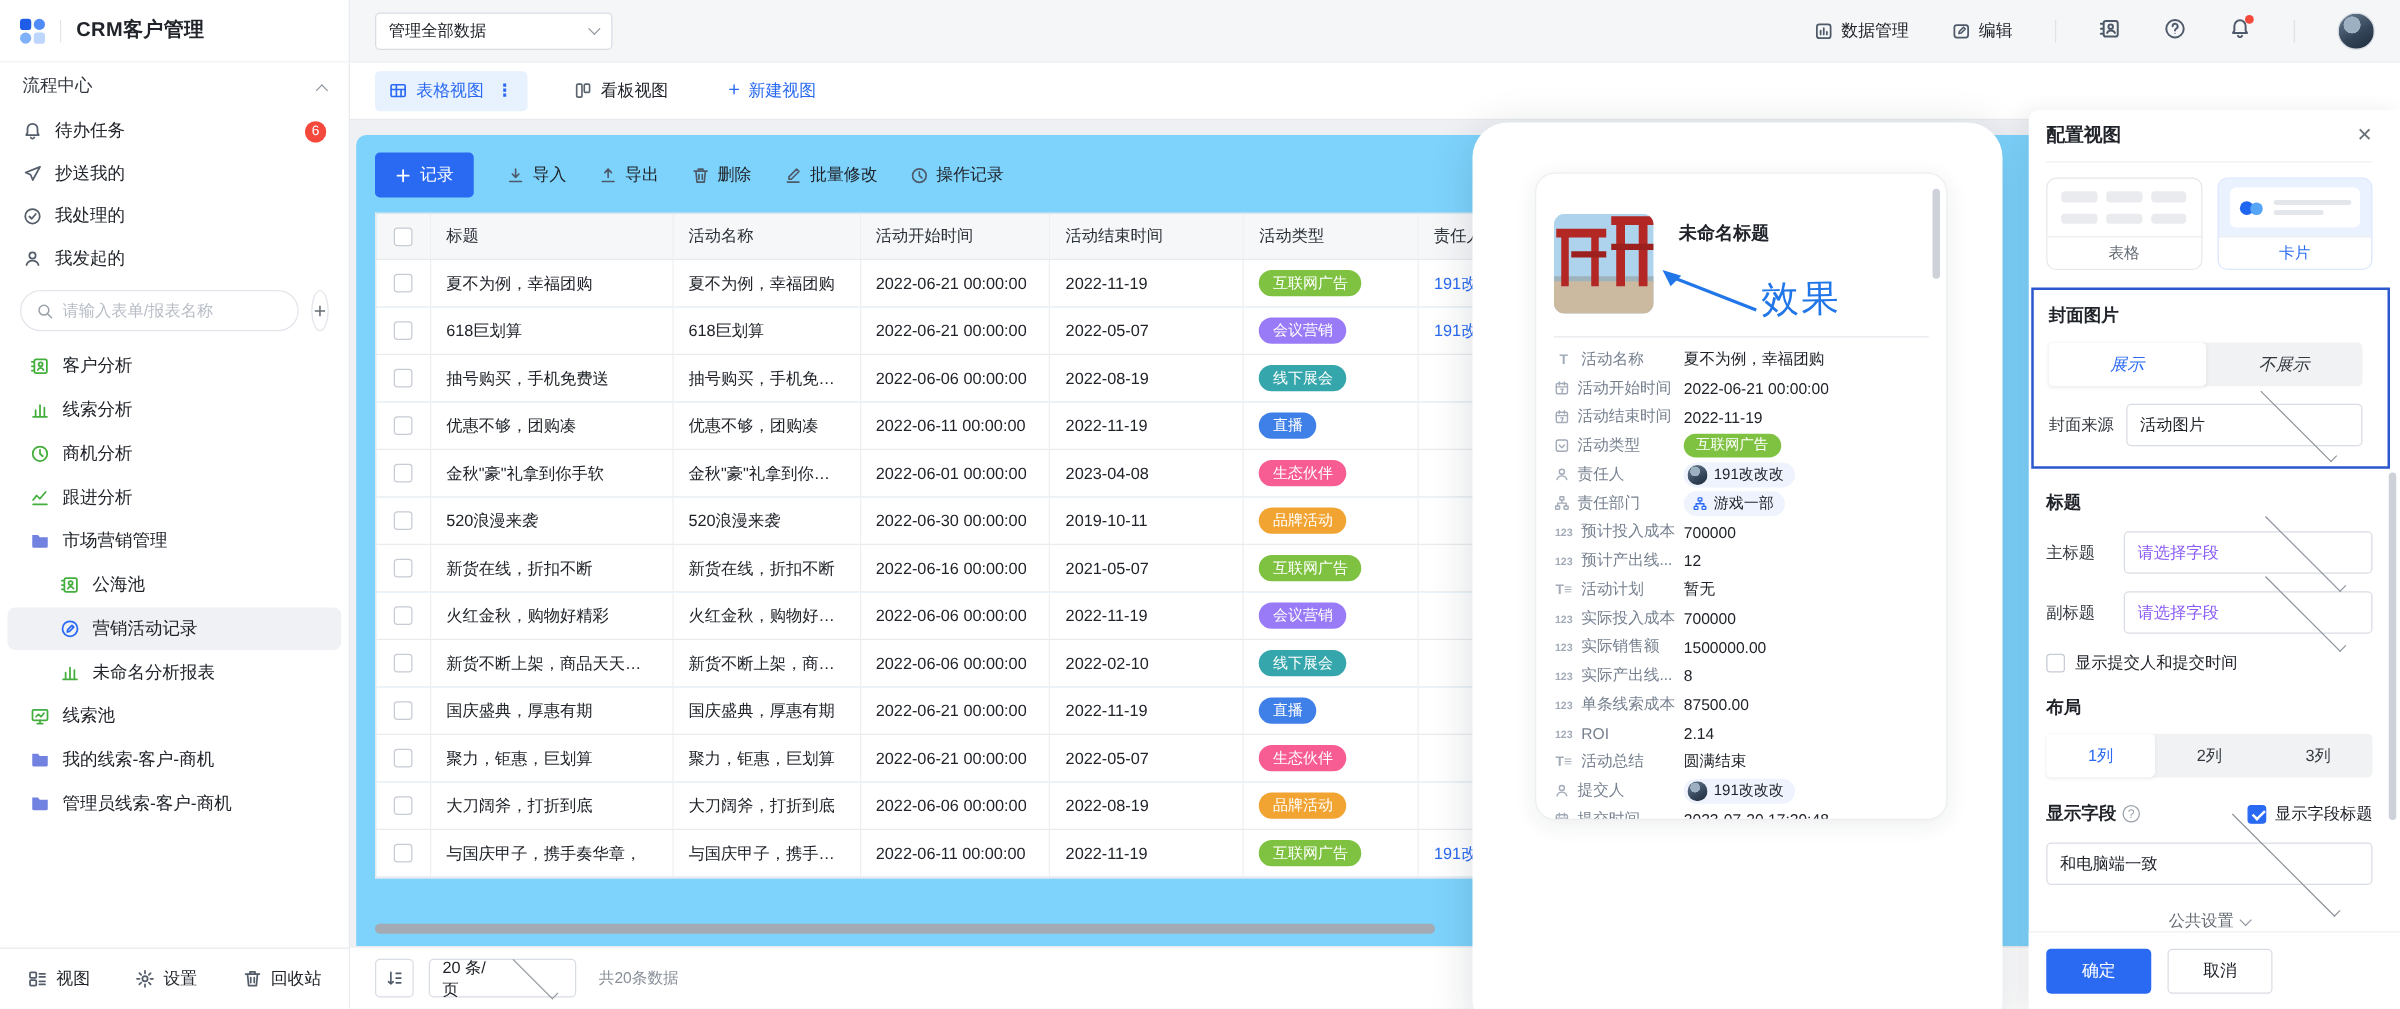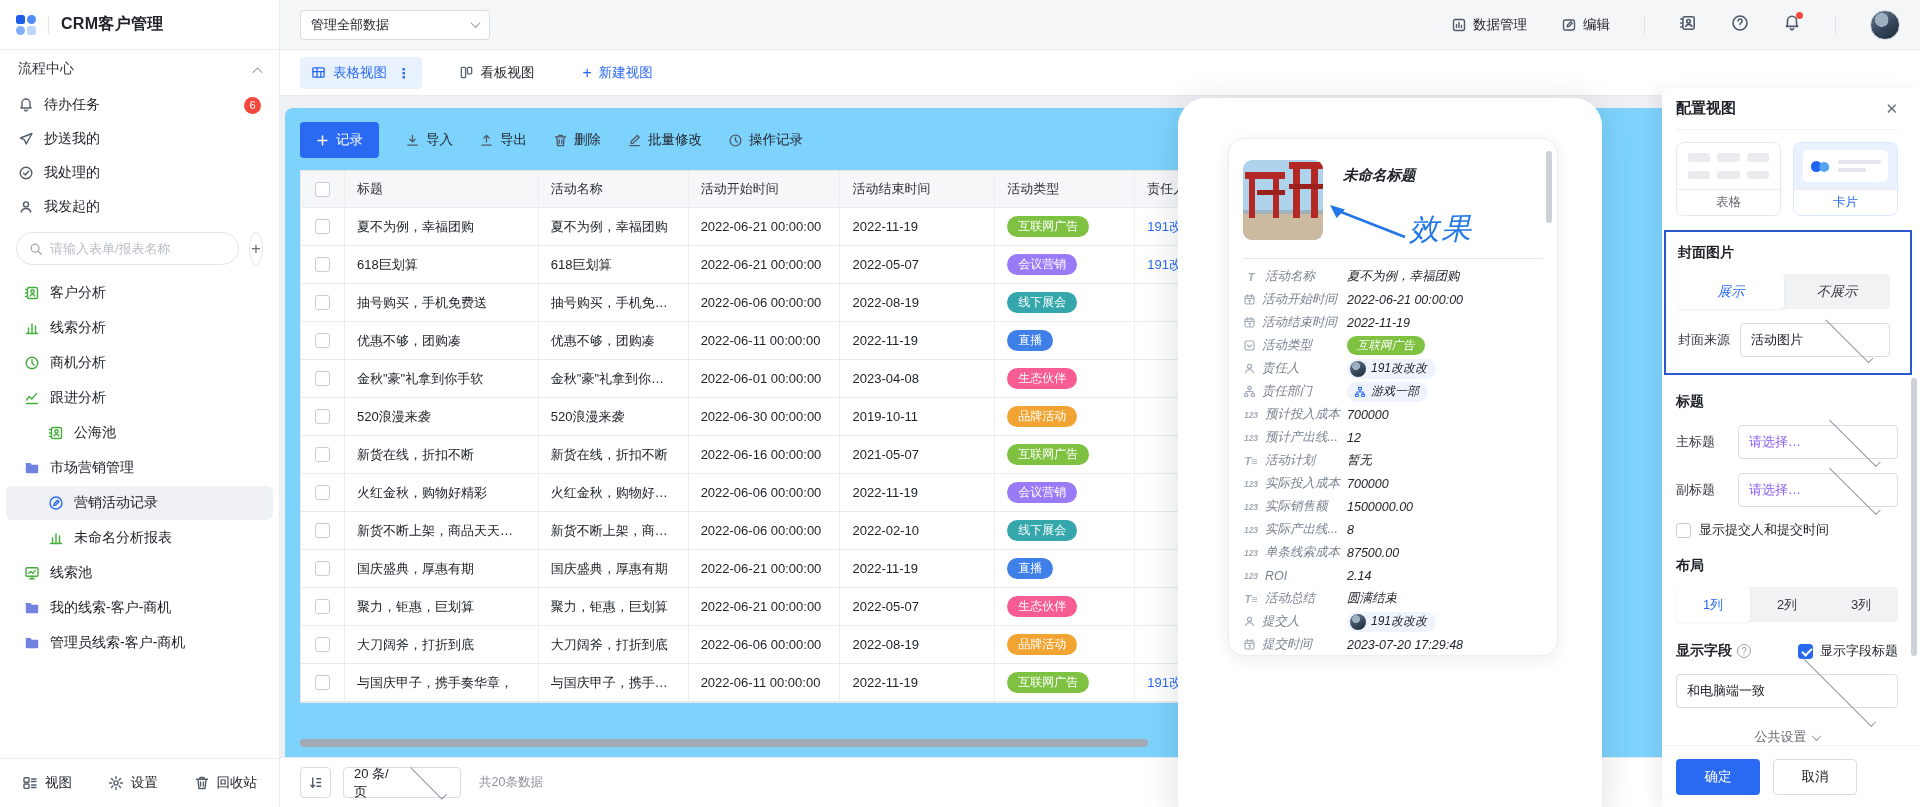--- a/index.html
+++ b/index.html
@@ -92,21 +92,21 @@
 
   .page-footer{position:absolute;left:0;right:0;bottom:0;height:50px;background:#fff;border-top:1px solid var(--border);display:flex;align-items:center;gap:12px;padding:0 20px;}
   .sortbox{width:31px;height:31px;border:1px solid #d8dce3;border-radius:4px;background:#fff;display:flex;align-items:center;justify-content:center;cursor:pointer;}
   .sortbox .icon{width:15px;height:15px;color:#4e5969;}
   .psize{width:118px;height:31px;border:1px solid #d8dce3;border-radius:4px;background:#fff;display:flex;align-items:center;padding:0 10px;gap:8px;cursor:pointer;}
   .psize span{flex:1;}
   .total{color:#8a9099;font-size:12.5px;margin-left:6px;}
 
   
   .preview-backdrop{position:absolute;left:1178px;top:98px;width:424px;height:730px;background:#fff;border-radius:28px;box-shadow:0 6px 36px rgba(15,25,40,.14);z-index:5;}
-  .preview-card{position:absolute;left:50px;top:40px;width:330px;height:518px;background:#fff;border:1px solid #eceef1;border-radius:16px;box-shadow:0 4px 18px rgba(31,35,41,.08);overflow:hidden;padding:21px 14px 8px;font-style:italic;}
+  .preview-card{position:absolute;left:50px;top:40px;width:330px;height:518px;background:#fff;border:1px solid #eceef1;border-radius:16px;box-shadow:0 4px 18px rgba(31,35,41,.08);overflow:hidden;padding:32px 14px 8px;}
   .pc-scroll{position:absolute;right:5px;top:12px;width:6px;height:72px;border-radius:3px;background:#cdd1d8;cursor:pointer;}
   .pc-head{position:relative;height:96px;}
   .pc-thumb{position:absolute;left:0;top:0;width:80px;height:80px;border-radius:9px;overflow:hidden;}
   .pc-thumb svg{width:100%;height:100%;display:block;}
   .pc-title{position:absolute;left:100px;top:6px;font-size:14.5px;font-weight:bold;}
   .anno{position:absolute;left:84px;top:44px;display:flex;align-items:flex-start;}
   .anno svg{width:82px;height:38px;flex:none;}
   .anno-text{font-size:30px;color:#2176e8;line-height:1;margin-top:10px;transform:rotate(-1deg);letter-spacing:2px;}
   .pc-divider{border-top:1px solid #e6e8eb;margin:2px 0 6px;}
   .pfield{display:flex;align-items:center;height:23px;font-size:12.5px;}
@@ -116,21 +116,21 @@
   .flabel .icon{width:13px;height:13px;color:#a3abb8;}
   .fval{color:#20242a;overflow:hidden;text-overflow:ellipsis;white-space:nowrap;}
   .tag.small{padding:2.5px 10px;font-size:11.5px;}
   .upill{display:inline-flex;align-items:center;gap:5px;background:#eef3fd;border-radius:10px;padding:1.5px 9px 1.5px 3px;font-size:12px;color:#20242a;}
   .uava{width:16px;height:16px;border-radius:50%;background:
       radial-gradient(circle at 38% 32%, #9db0c2 0 26%, transparent 27%),
       linear-gradient(150deg,#6d7f93 0%,#35465a 60%,#1e2b3a 100%);flex:none;}
   .upill .icon{width:12px;height:12px;color:var(--blue);margin-left:4px;}
 
   
-  .config{position:absolute;right:0;top:88px;bottom:0;width:258px;background:#fff;z-index:6;box-shadow:-6px 0 16px rgba(31,35,41,.07);border-radius:8px 0 0 0;padding:0 22px 0 14px;}
+  .config{position:absolute;right:0;top:88px;bottom:0;width:297px;background:#fff;z-index:6;box-shadow:-6px 0 16px rgba(31,35,41,.07);border-radius:8px 0 0 0;padding:0 22px 0 14px;}
   .cfg-head{height:42px;display:flex;align-items:center;border-bottom:1px solid #eef0f2;}
   .cfg-title{font-size:15px;font-weight:bold;}
   .cfg-close{margin-left:auto;font-size:15px;color:#6a7077;cursor:pointer;line-height:1;}
   .thumbs{display:flex;gap:12px;margin-top:12px;}
   .thumb{flex:1;border:1px solid #e5e7eb;border-radius:8px;overflow:hidden;cursor:pointer;background:#fff;}
   .thumb-vis{height:46px;padding:7px 9px;}
   .tv-grid{display:grid;grid-template-columns:1fr 1fr 1fr;grid-template-rows:1fr 1fr;gap:3px;height:100%;}
   .tv-grid i{background:#e9ebee;border-radius:3px;display:block;margin:3px 2px;}
   .thumb-label{height:26px;border-top:1px solid #e9ebee;display:flex;align-items:center;justify-content:center;font-size:12.5px;color:var(--grey);background:#fff;}
   .thumb.sel{border-color:#dbe7fd;background:#eaf2ff;}
@@ -331,37 +331,37 @@
      <span>商机分析</span>
    </div>
           <div class="menu-item">
      <span class="icon" style="color:#43ae3c">
               <svg viewBox="0 0 16 16">
                 <path d="M2.5 13.5h11M2.5 10l2.8-3.6 2.6 2.6 4.6-5.4"></path>
               </svg>
             </span>
      <span>跟进分析</span>
    </div>
+          <div class="menu-item">
+     <span class="icon" style="color:#7282e0">
+              <svg viewBox="0 0 16 16">
+                <path d="M1.8 3h4.6l1.4 1.8h6.4V12a1.2 1.2 0 0 1-1.2 1.2H3A1.2 1.2 0 0 1 1.8 12z" fill="currentColor" stroke="none"></path>
+              </svg>
+            </span>
+     <span>市场营销管理</span>
+   </div>
           <div class="menu-item indent">
      <span class="icon" style="color:#43ae3c">
               <svg viewBox="0 0 16 16">
                 <rect x="3.5" y="2.5" width="10" height="11" rx="1.5"></rect>
                 <circle cx="8.5" cy="6.4" r="1.6"></circle>
                 <path d="M6.2 11c.5-1.2 1.3-1.8 2.3-1.8s1.8.6 2.3 1.8M1.5 4.5H3M1.5 8H3M1.5 11.5H3"></path>
               </svg>
             </span>
      <span>公海池</span>
-   </div>
-          <div class="menu-item">
-     <span class="icon" style="color:#7282e0">
-              <svg viewBox="0 0 16 16">
-                <path d="M1.8 3h4.6l1.4 1.8h6.4V12a1.2 1.2 0 0 1-1.2 1.2H3A1.2 1.2 0 0 1 1.8 12z" fill="currentColor" stroke="none"></path>
-              </svg>
-            </span>
-     <span>市场营销管理</span>
    </div>
           <div class="menu-item indent active">
      <span class="icon" style="color:#2a6af2">
               <svg viewBox="0 0 16 16">
                 <circle cx="8" cy="8" r="6"></circle>
                 <path d="M5.8 10.6l.4-1.9 3.4-3.4 1.4 1.4-3.4 3.4zM9.4 5.5l1.4 1.4"></path>
               </svg>
             </span>
      <span>营销活动记录</span>
    </div>

